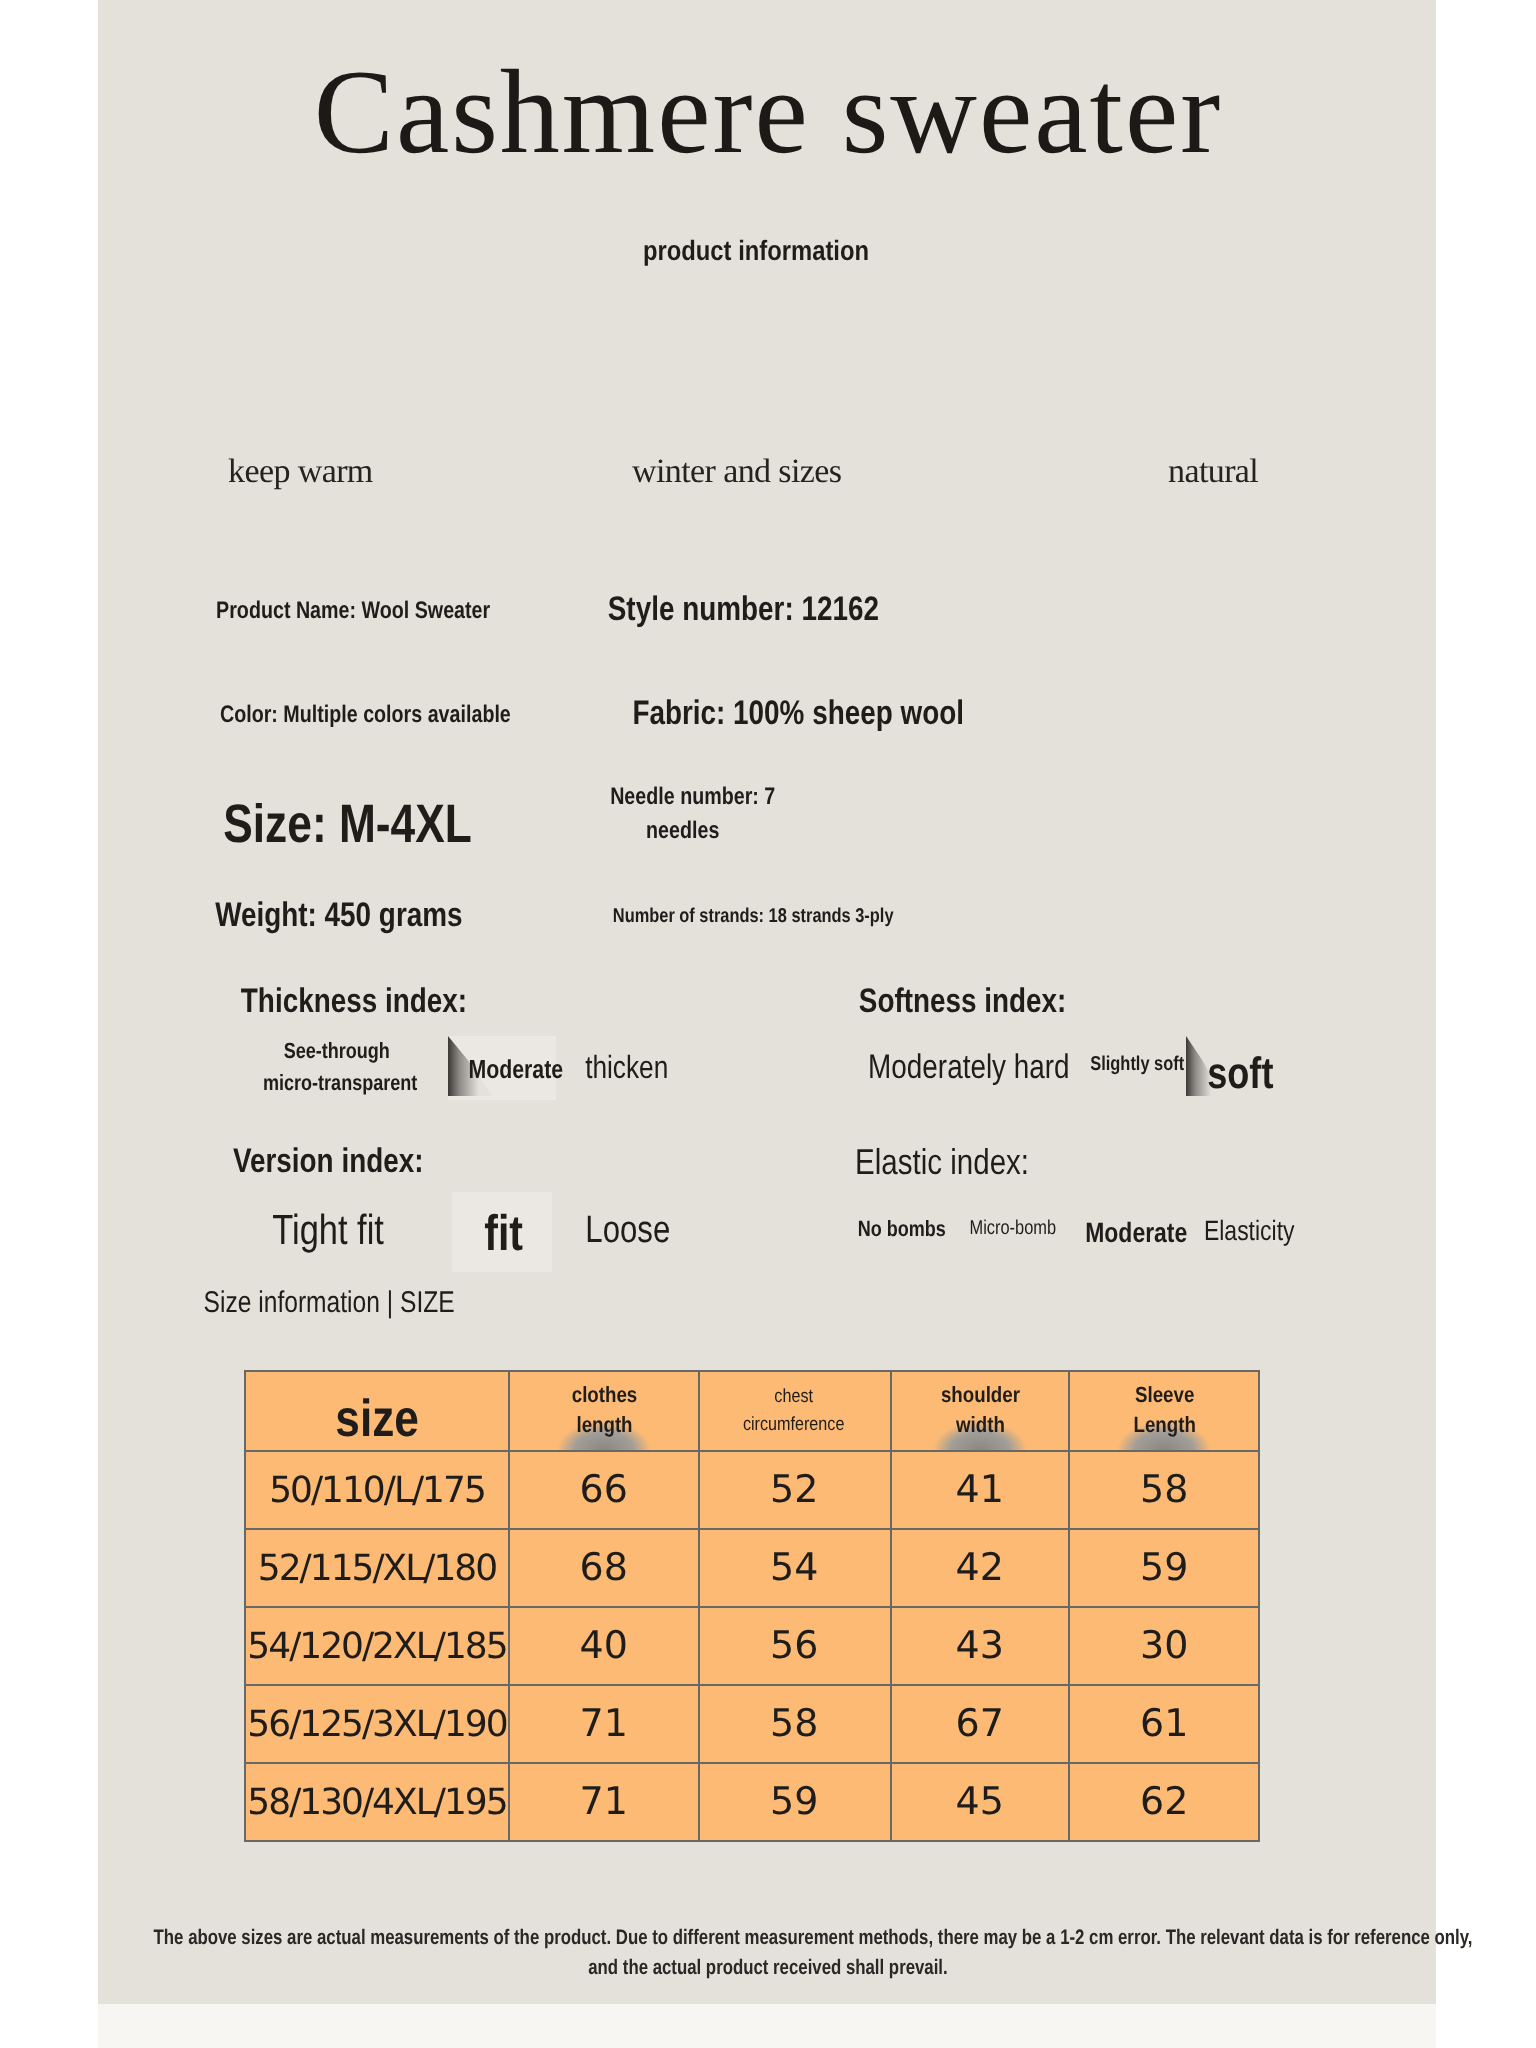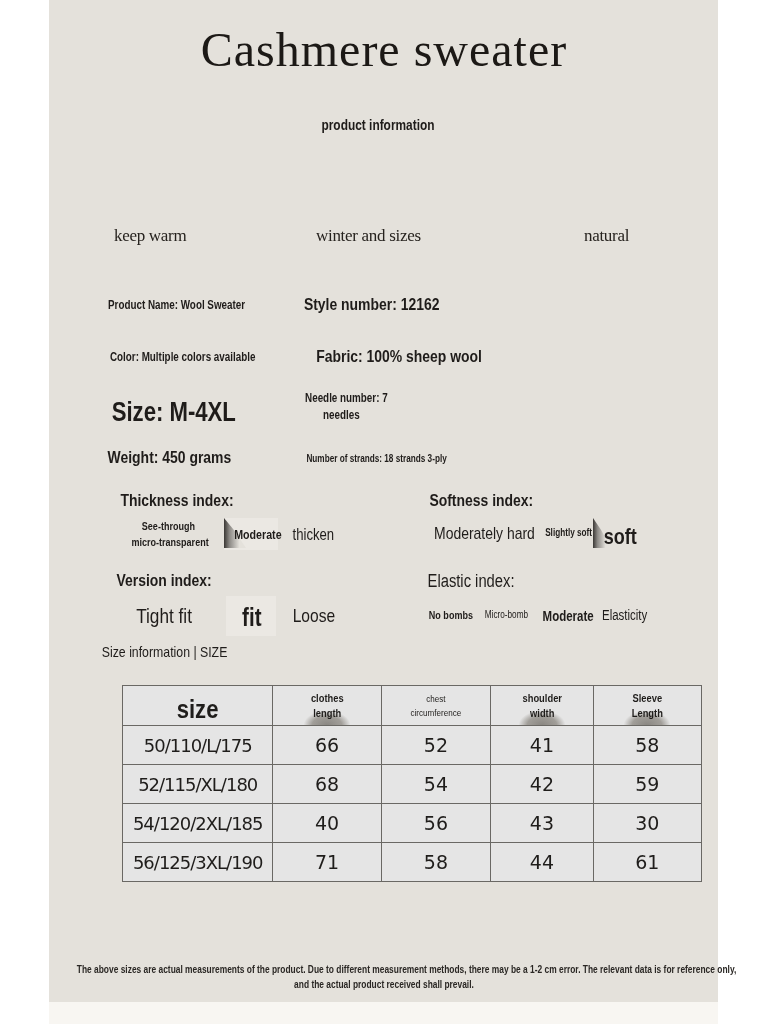--- a/index.html
+++ b/index.html
@@ -9,41 +9,41 @@
     position: absolute; left: 49px; top: 0; width: 669px; height: 1002px;
     background: #e4e1db;
   }
   .bottom-strip {
     position: absolute; left: 49px; top: 1002px; width: 669px; height: 22px;
     background: #f8f6f2;
   }
   .abs { position: absolute; white-space: nowrap; }
   .title {
     left: 0; width: 768px; top: 22px; text-align: center;
-    font-family: "Liberation Serif", serif; font-size: 48px; font-weight: 400;
+    font-family: "Liberation Serif", serif; font-size: 60px; font-weight: 400;
     letter-spacing: 1px; color: #1c1916;
   }
   .subtitle { left: 0; width: 756px; top: 117px; text-align: center; font-size: 14px; font-weight: 700; transform: scaleX(0.85); transform-origin: center top; }
   .tag { font-family: "Liberation Serif", serif; font-size: 17px; color: #26221e; top: 226px; letter-spacing: -0.3px; }
   .t1 { left: 114px; font-family: Liberation Serif, serif; } .t2 { left: 316px; } .t3 { left: 584px; }
 
   .lbl-s { font-size: 12px; font-weight: 700; transform: scaleX(0.82); }
   .lbl-m { font-size: 17px; font-weight: 700; transform: scaleX(0.82); }
   .lbl-l { font-size: 27px; font-weight: 700; transform: scaleX(0.82); }
   .lbl-xs { font-size: 11px; font-weight: 700; transform: scaleX(0.82); }
 
   .shade {
     position: absolute; background: linear-gradient(90deg, #3a3734 0%, #8c8985 25%, #e4e1db 70%);
     clip-path: polygon(0 0, 45% 40%, 100% 100%, 0 100%);
   }
   .box-light { position: absolute; background: #ebe8e3; }
 
   table.sizes {
-    position: absolute; left: 122px; top: 685px; width: 580px;
-    border-collapse: collapse; background: #e5e5e5;
+    position: absolute; left: 122px; top: 685px; width: 508px;
+    border-collapse: collapse; background: #fdba74;
   }
   table.sizes td, table.sizes th {
     border: 1.5px solid #6a6864; text-align: center; vertical-align: middle;
     font-family: "DejaVu Sans", sans-serif; font-weight: 400; color: #1f1d1b;
   }
   table.sizes th { height: 39px; position: relative; font-weight: 700; }
   table.sizes td { height: 39px; font-size: 19px; }
   table.sizes td.size-col { font-size: 18px; letter-spacing: -1px; }
   .th-size { font-family: "Liberation Sans", sans-serif; font-size: 26px; font-weight: 700; display: inline-block; transform: scaleX(0.85); padding-top: 8px; }
   .th-small { font-family: "Liberation Sans", sans-serif; font-size: 11px; font-weight: 700; line-height: 15px; display: inline-block; transform: scaleX(0.85); position: relative; z-index: 1; }
@@ -153,20 +153,27 @@
       <td class="size-col">54/120/2XL/185</td>
       <td>40</td>
       <td>56</td>
       <td>43</td>
       <td>30</td>
     </tr>
     <tr>
       <td class="size-col">56/125/3XL/190</td>
       <td>71</td>
       <td>58</td>
-      <td>44</td>
+      <td>67</td>
       <td>61</td>
+    </tr>
+    <tr>
+      <td class="size-col">58/130/4XL/195</td>
+      <td>71</td>
+      <td>59</td>
+      <td>45</td>
+      <td>62</td>
     </tr>
   </tbody>
 </table>
 
 <div class="abs footnote" style="top:963px;">The above sizes are actual measurements of the product. Due to different measurement methods, there may be a 1-2 cm error. The relevant data is for reference only,</div>
 <div class="abs footnote" style="top:978px;">and the actual product received shall prevail.</div>
 
 </body></html>

